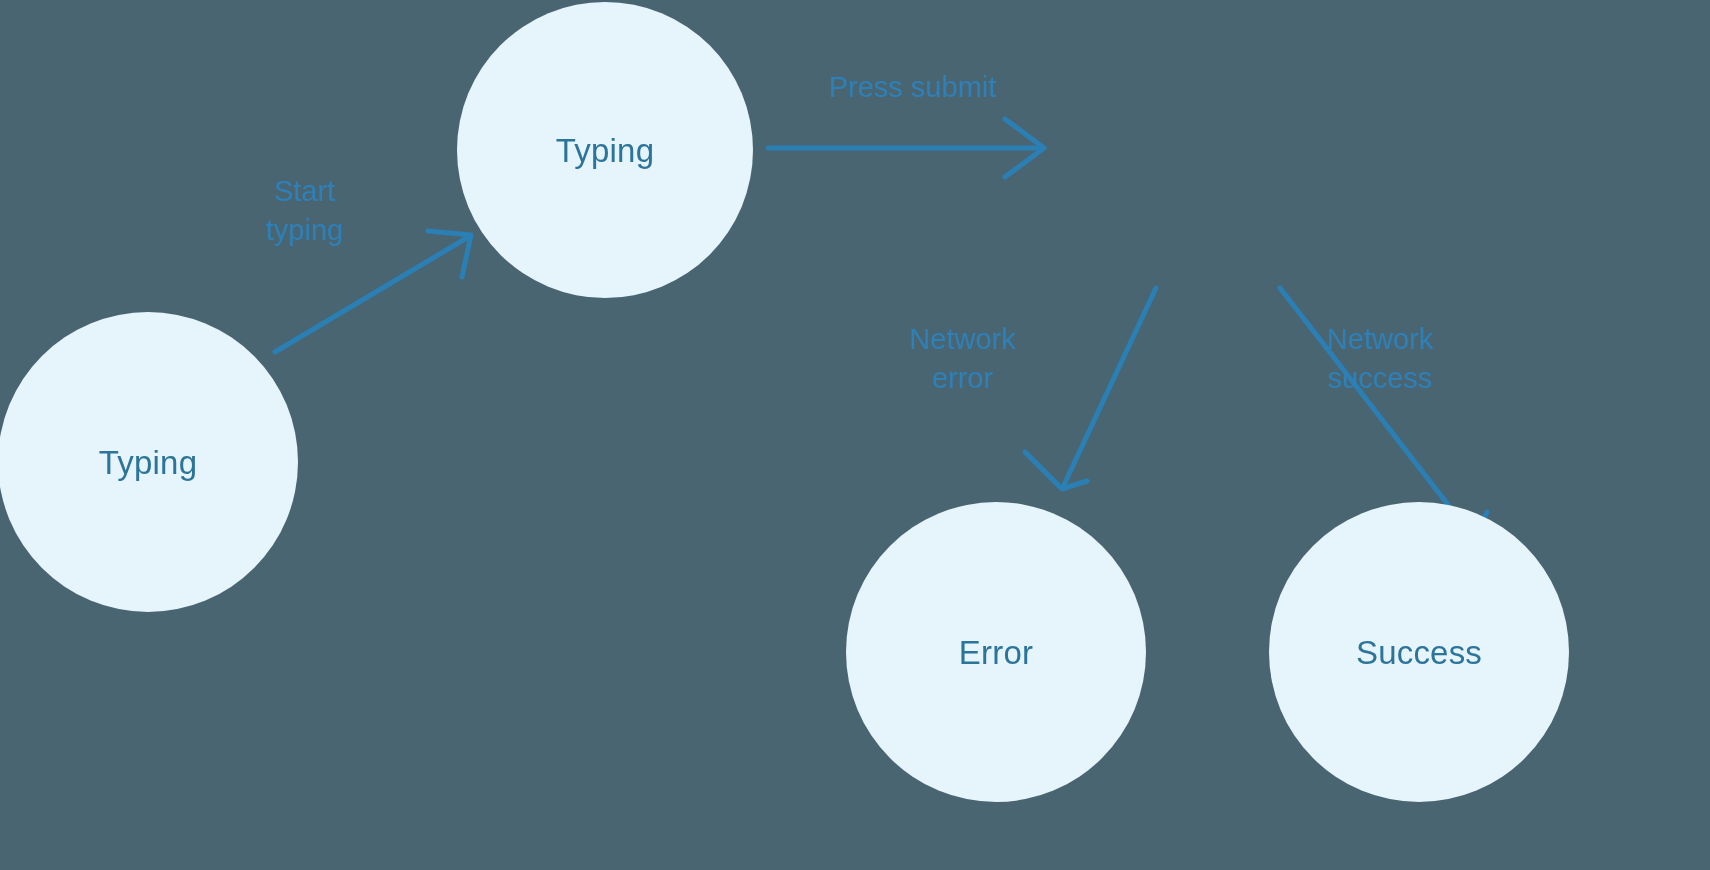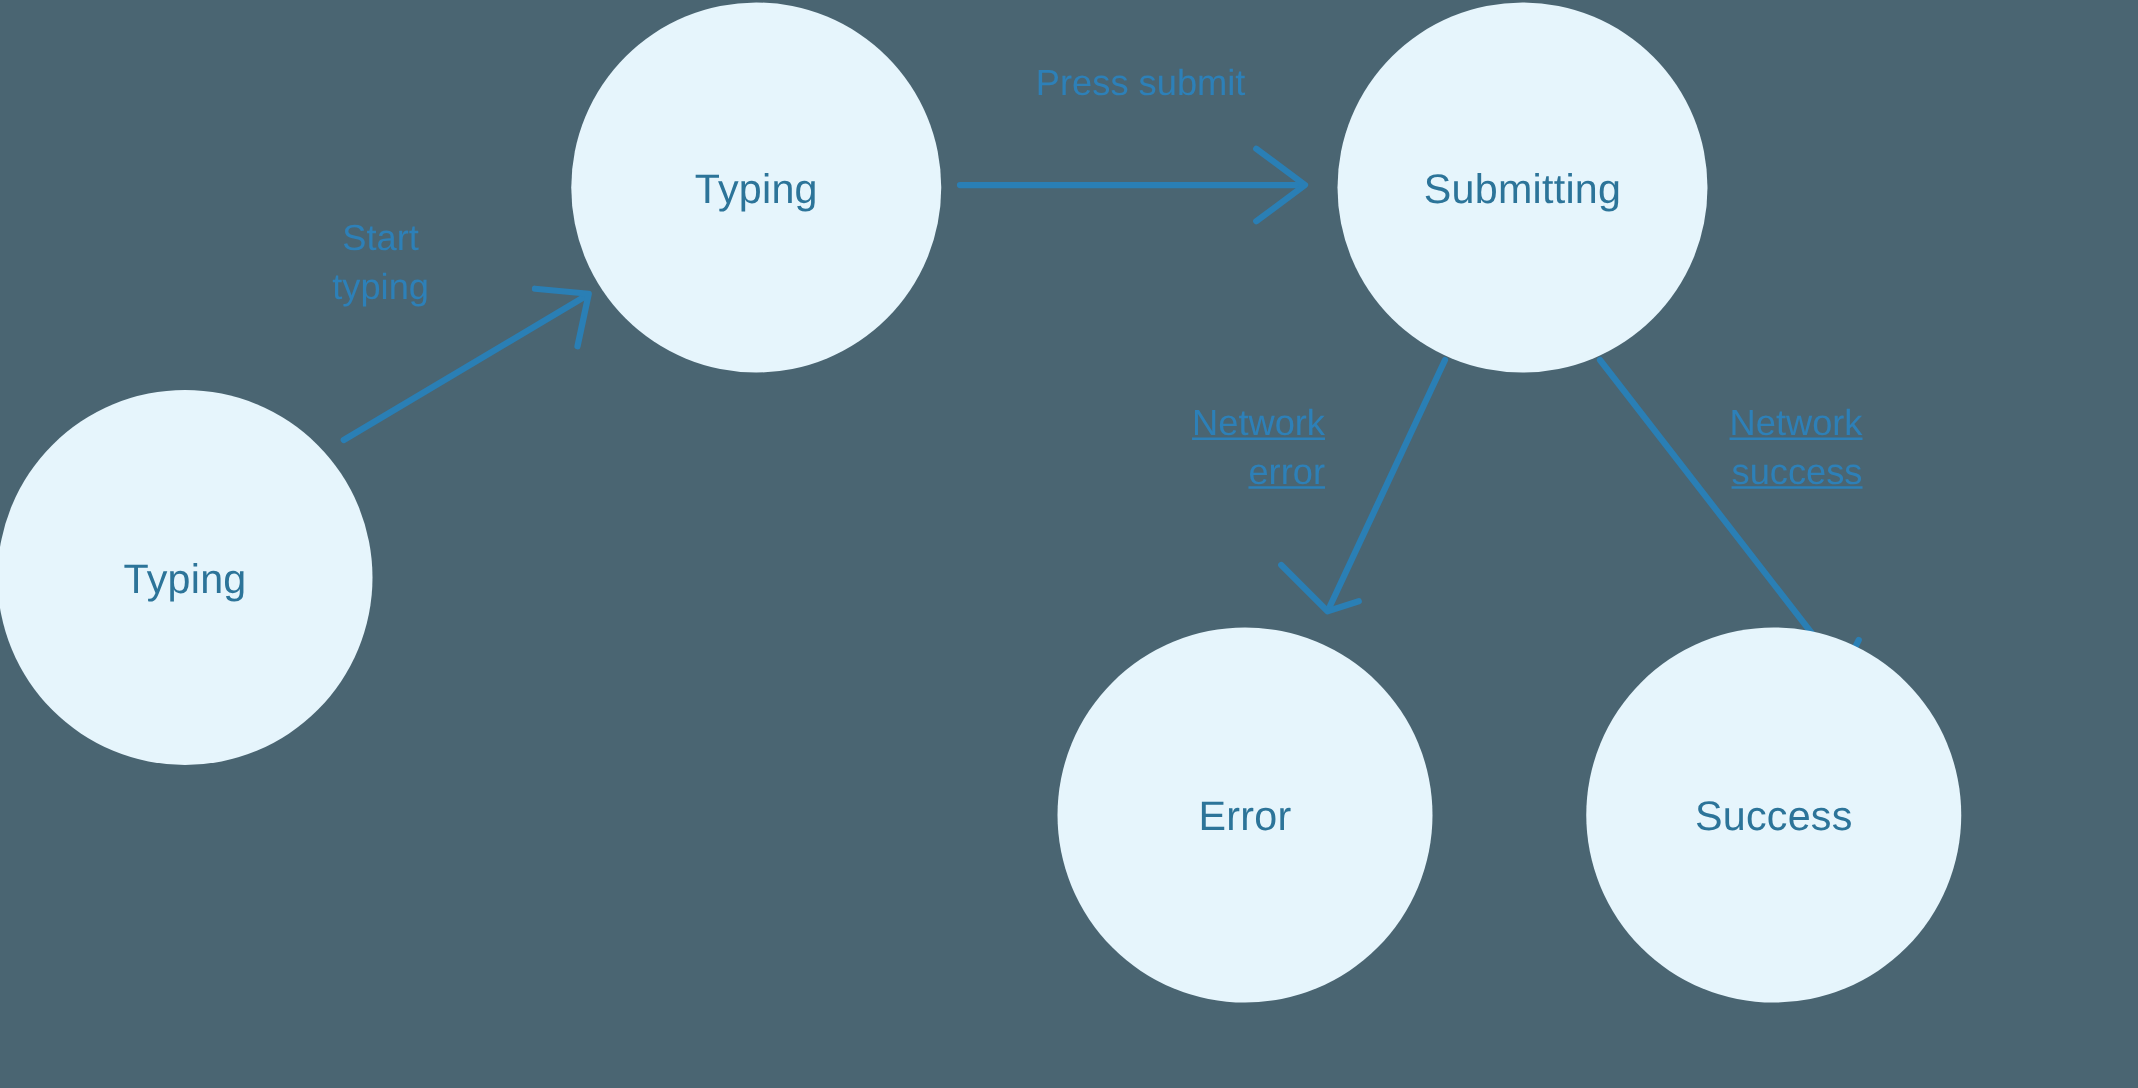--- a/index.html
+++ b/index.html
@@ -42,21 +42,21 @@
     line-height: 1;
     white-space: nowrap;
   }
   .edge-label {
     position: absolute;
     font-size: 29px;
     color: #2D80B8;
     line-height: 1.35;
     white-space: pre-line;
   }
-  .edge-label.align-right { text-align: right; text-decoration: underline; }
+  .edge-label.align-right { text-align: center; }
   .edge-label.align-center{ text-align: center; }
 </style>
 </head>
 <body>
 
 <div id="stage">
 
   <svg id="edges" viewBox="0 0 1710 870" width="1710" height="870" xmlns="http://www.w3.org/2000/svg">
 
     <g>
@@ -81,36 +81,33 @@
   </svg>
 
   <div class="node" style="left:-2px; top:312px; width:300px; height:300px;">
     <span class="node-label">Typing</span>
   </div>
 
   <div class="node" style="left:457px; top:2px; width:296px; height:296px;">
     <span class="node-label">Typing</span>
   </div>
 
-  <div class="node" style="left:1070px; top:2px; width:296px; height:296px;">
-    <span class="node-label">Submitting</span>
-  </div>
 
   <div class="node" style="left:846px; top:502px; width:300px; height:300px;">
     <span class="node-label">Error</span>
   </div>
 
   <div class="node" style="left:1269px; top:502px; width:300px; height:300px;">
     <span class="node-label">Success</span>
   </div>
 
   <div class="edge-label align-center" style="left:232px; top:172px; width:145px;">Start
 typing</div>
 
-  <div class="edge-label align-center" style="left:790px; top:48px; width:245px;">Press submit</div>
+  <div class="edge-label align-center" style="left:790px; top:68px; width:245px;">Press submit</div>
 
   <div class="edge-label align-right" style="left:865px; top:320px; width:195px;">Network
 error</div>
 
   <div class="edge-label align-right" style="left:1270px; top:320px; width:220px;">Network
 success</div>
 
 </div>
 
 </body></html>

